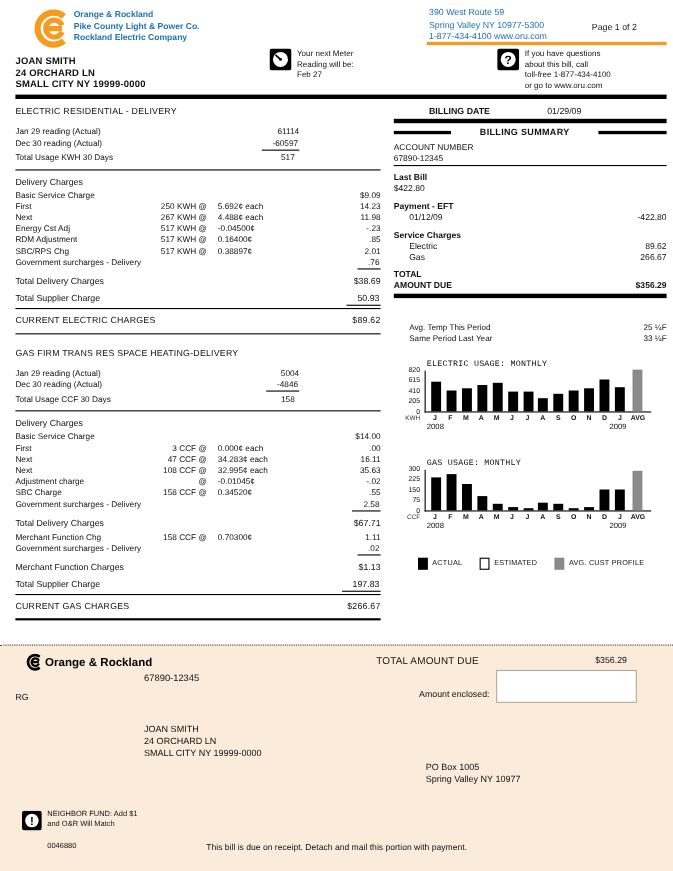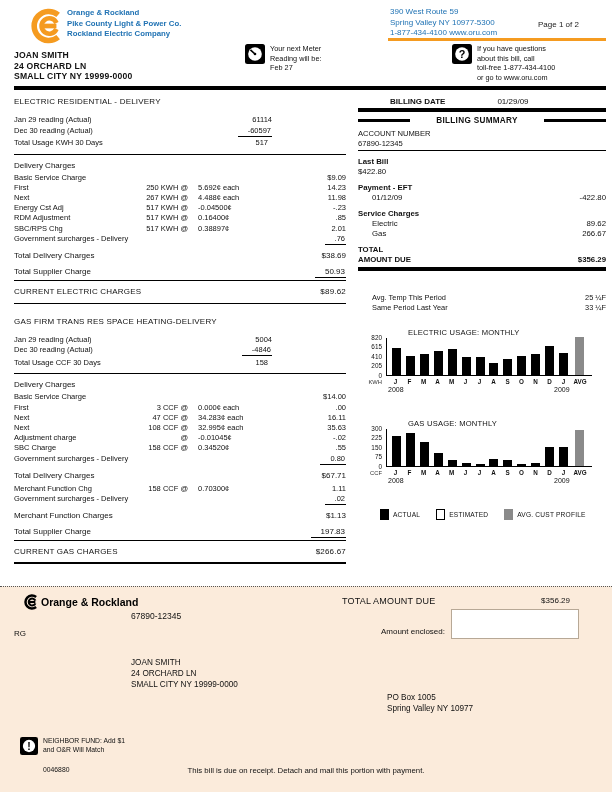--- a/index.html
+++ b/index.html
@@ -65,21 +65,21 @@
   .bold { font-weight:bold; }
   .ind { padding-left:14px; }
   .mt6 { margin-top:6px;flex-direction:column; } .mt4 { margin-top:4px; } .mt2 { margin-top:2px; }
   .due-bar { height:4px; background:#000; margin-top:2px; }
   .temp-rows { margin-top:22px; font-size:7.4px; }
 
   
   .chart { margin-left:2px; }
   .chart-e { margin-top:15px; }
   .chart-g { margin-top:23px; }
-  .chart-title { font-size:7.6px; letter-spacing:.2px; margin-left:48px; margin-bottom:1px; }
+  .chart-title { font-size:7.6px; letter-spacing:.2px; margin-left:28px; margin-bottom:1px;font-family:Liberation Mono, monospace; }
   .chart-body { display:flex; }
   .yaxis { position:relative; width:26px; }
   .ytick { position:absolute; right:4px; font-size:6.4px; line-height:6px; }
   .yunit { position:absolute; right:4px; bottom:-9px; font-size:5.8px; color:#333; }
   .plotwrap { width:206px; }
   .plot { display:flex; align-items:flex-end; justify-content:space-between;
           border-left:1px solid #000; border-bottom:1px solid #000; padding:0 3px; }
   .bcol { width:13px; display:flex; justify-content:center; }
   .bcol:last-child { width:18px; }
   .bar { width:9px; }
@@ -304,21 +304,21 @@
           <span class="c-amt"><span>-.02</span></span>
         </div>
         <div class="crow">
           <span class="c-label">SBC Charge</span>
           <span class="c-qty">158 CCF @</span>
           <span class="c-rate">0.34520¢</span>
           <span class="c-amt"><span>.55</span></span>
         </div>
         <div class="crow">
           <span class="c-wide">Government surcharges - Delivery</span>
-          <span class="c-amt"><span class="ul">0.80</span></span>
+          <span class="c-amt"><span class="ul">2.58</span></span>
         </div>
       </div>
     <div class="trow">
       <span class="t-label">Total Delivery Charges</span>
       <span class="t-amt">$67.71</span>
     </div>
     <div class="mt4">
         <div class="crow">
           <span class="c-label">Merchant Function Chg</span>
           <span class="c-qty">158 CCF @</span>

